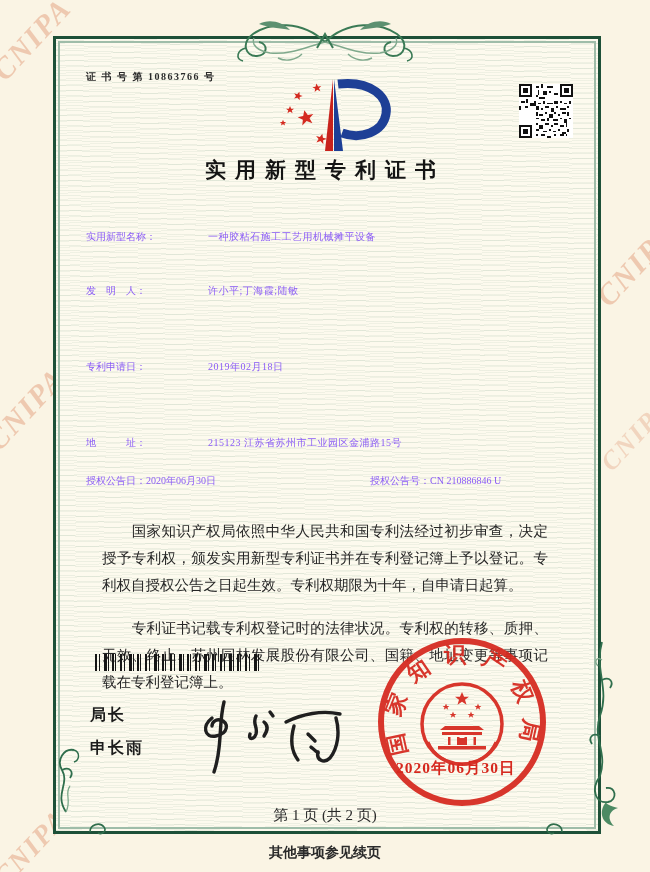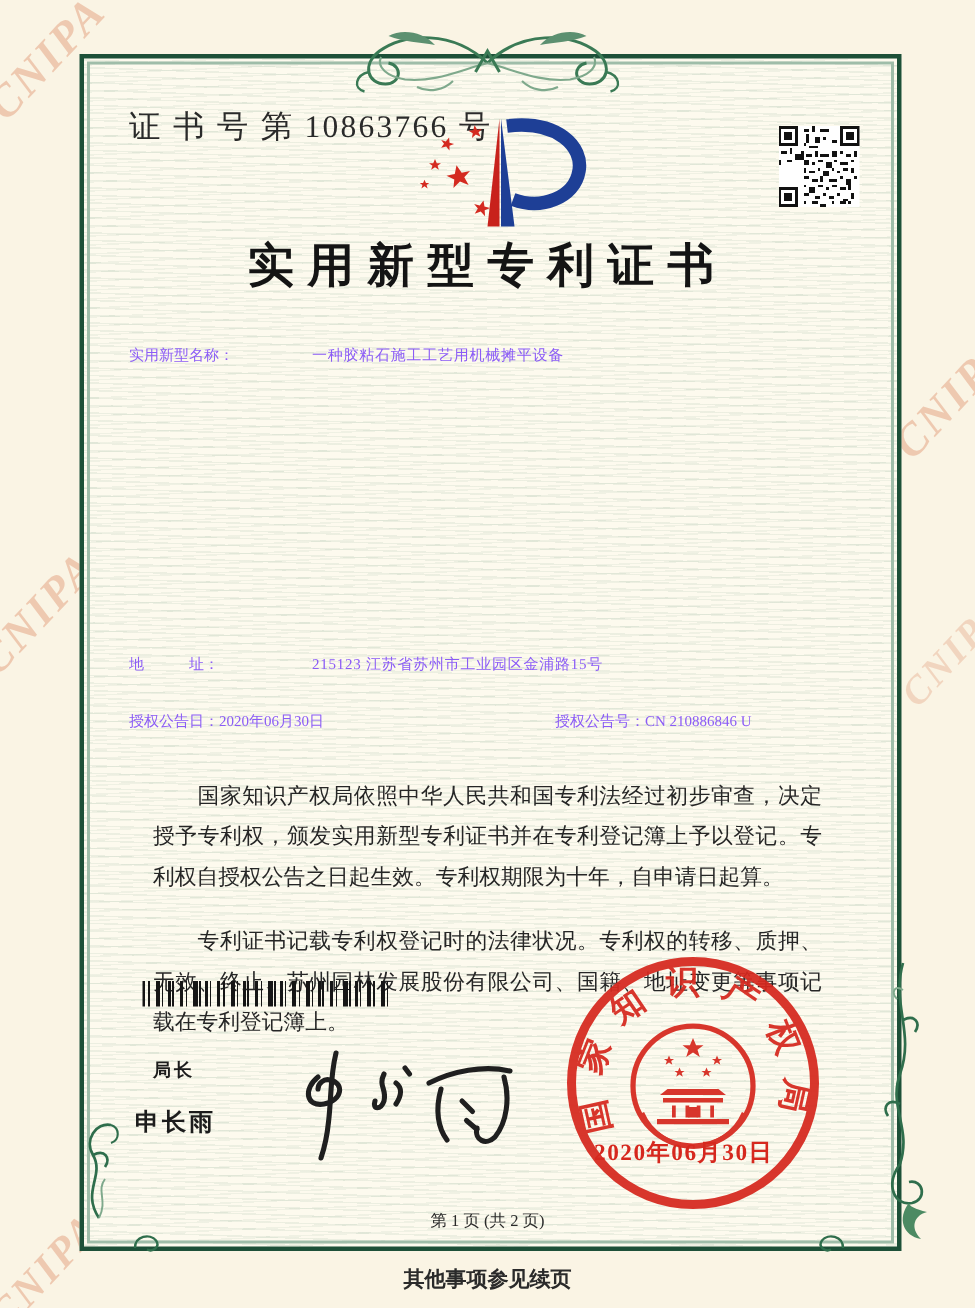--- a/index.html
+++ b/index.html
@@ -27,46 +27,46 @@
     background:
       repeating-linear-gradient(2deg, rgba(124,162,136,.13) 0 1px, transparent 1px 5px),
       repeating-linear-gradient(-2.5deg, rgba(124,162,136,.10) 0 1px, transparent 1px 6px),
       #fdfaee;
     box-sizing:border-box;
   }
   .frame::before{
     content:"";position:absolute;inset:2px;border:2px solid #9fbda9;pointer-events:none;
   }
   .abs{position:absolute;}
-  .cert-no{left:86px;top:70px;font-size:21px;letter-spacing:1.5px;color:#2a2a2a;font-weight:400;}
-  .title{left:0;right:0;top:156px;text-align:center;font-size:31px;font-weight:bold;
+  .cert-no{left:86px;top:70px;font-size:10px;letter-spacing:1.5px;color:#2a2a2a;font-weight:700;}
+  .title{left:0;right:0;top:156px;text-align:center;font-size:21px;font-weight:bold;
          letter-spacing:9px;color:#141414;}
   .field{left:86px;width:486px;font-size:10px;color:#8b5cf6;font-weight:400;white-space:nowrap;}
   .flabel{display:inline-block;min-width:122px;}
   .fvalue{letter-spacing:0.5px;}
   .grant2{position:absolute;left:284px;top:0;}
   .paras{left:86px;top:502px;width:478px;font-size:14.5px;line-height:27px;color:#262626;
          text-align:justify;}
   .paras p{margin:16px;text-indent:2.05em;}
   .barcode{left:95px;top:654px;width:166px;height:17px;
     background:repeating-linear-gradient(90deg,
       #161616 0 2px, transparent 2px 4px,
       #161616 4px 5px, transparent 5px 9px,
       #161616 9px 12px, transparent 12px 13px,
       #161616 13px 14px, transparent 14px 17px,
       #161616 17px 19px, transparent 19px 20px,
       #161616 20px 21px, transparent 21px 25px);
   }
-  .signer-title{left:102px;top:705px;font-size:12px;font-weight:600;color:#1c1c1c;
+  .signer-title{left:90px;top:705px;font-size:16px;font-weight:600;color:#1c1c1c;
     font-family:"Liberation Sans","DejaVu Sans",sans-serif;letter-spacing:2px;}
   .signer-name{left:90px;top:738px;font-size:16px;font-weight:600;color:#1c1c1c;
     font-family:"Liberation Sans","DejaVu Sans",sans-serif;letter-spacing:2px;text-align:right;}
   .seal-date{left:396px;top:758px;font-size:15.5px;font-weight:bold;color:#d6281e;
     letter-spacing:1px;}
-  .page-no{left:0;right:0;top:806px;text-align:center;font-size:11px;color:#2a2a2a;}
+  .page-no{left:0;right:0;top:806px;text-align:center;font-size:15px;color:#2a2a2a;}
   .note{left:0;right:0;top:844px;text-align:center;font-size:14px;color:#2a2a2a;font-weight:600;}
   svg{display:block;}
 </style>
 </head>
 <body>
 
 <div class="page">
 
   <span class="wm" style="left:-18px;top:22px;font-size:30px;">CNIPA</span>
   <span class="wm" style="left:302px;top:108px;font-size:24px;opacity:.55;">CNIPA</span>
@@ -217,20 +217,26 @@
       <rect x="1" y="23" width="5" height="5" fill="#fff"></rect>
         <rect x="2" y="24" width="3" height="3"></rect>
     </g>
   </svg>
 
   <div class="abs title">实用新型专利证书</div>
 
   <div class="abs field" style="top:230px;">
     <span class="flabel">实用新型名称：</span><span class="fvalue">一种胶粘石施工工艺用机械摊平设备</span>
   </div>
+  <div class="abs field" style="top:284px;">
+    <span class="flabel">发　明　人：</span><span class="fvalue">许小平;丁海霞;陆敏</span>
+  </div>
+  <div class="abs field" style="top:360px;">
+    <span class="flabel">专利申请日：</span><span class="fvalue">2019年02月18日</span>
+  </div>
   <div class="abs field" style="top:436px;">
     <span class="flabel">地　　　址：</span><span class="fvalue">215123 江苏省苏州市工业园区金浦路15号</span>
   </div>
   <div class="abs field" style="top:474px;">
     <span>授权公告日：</span><span>2020年06月30日</span>
     <span class="grant2">
       <span>授权公告号：</span><span>CN 210886846 U</span>
     </span>
   </div>
 

